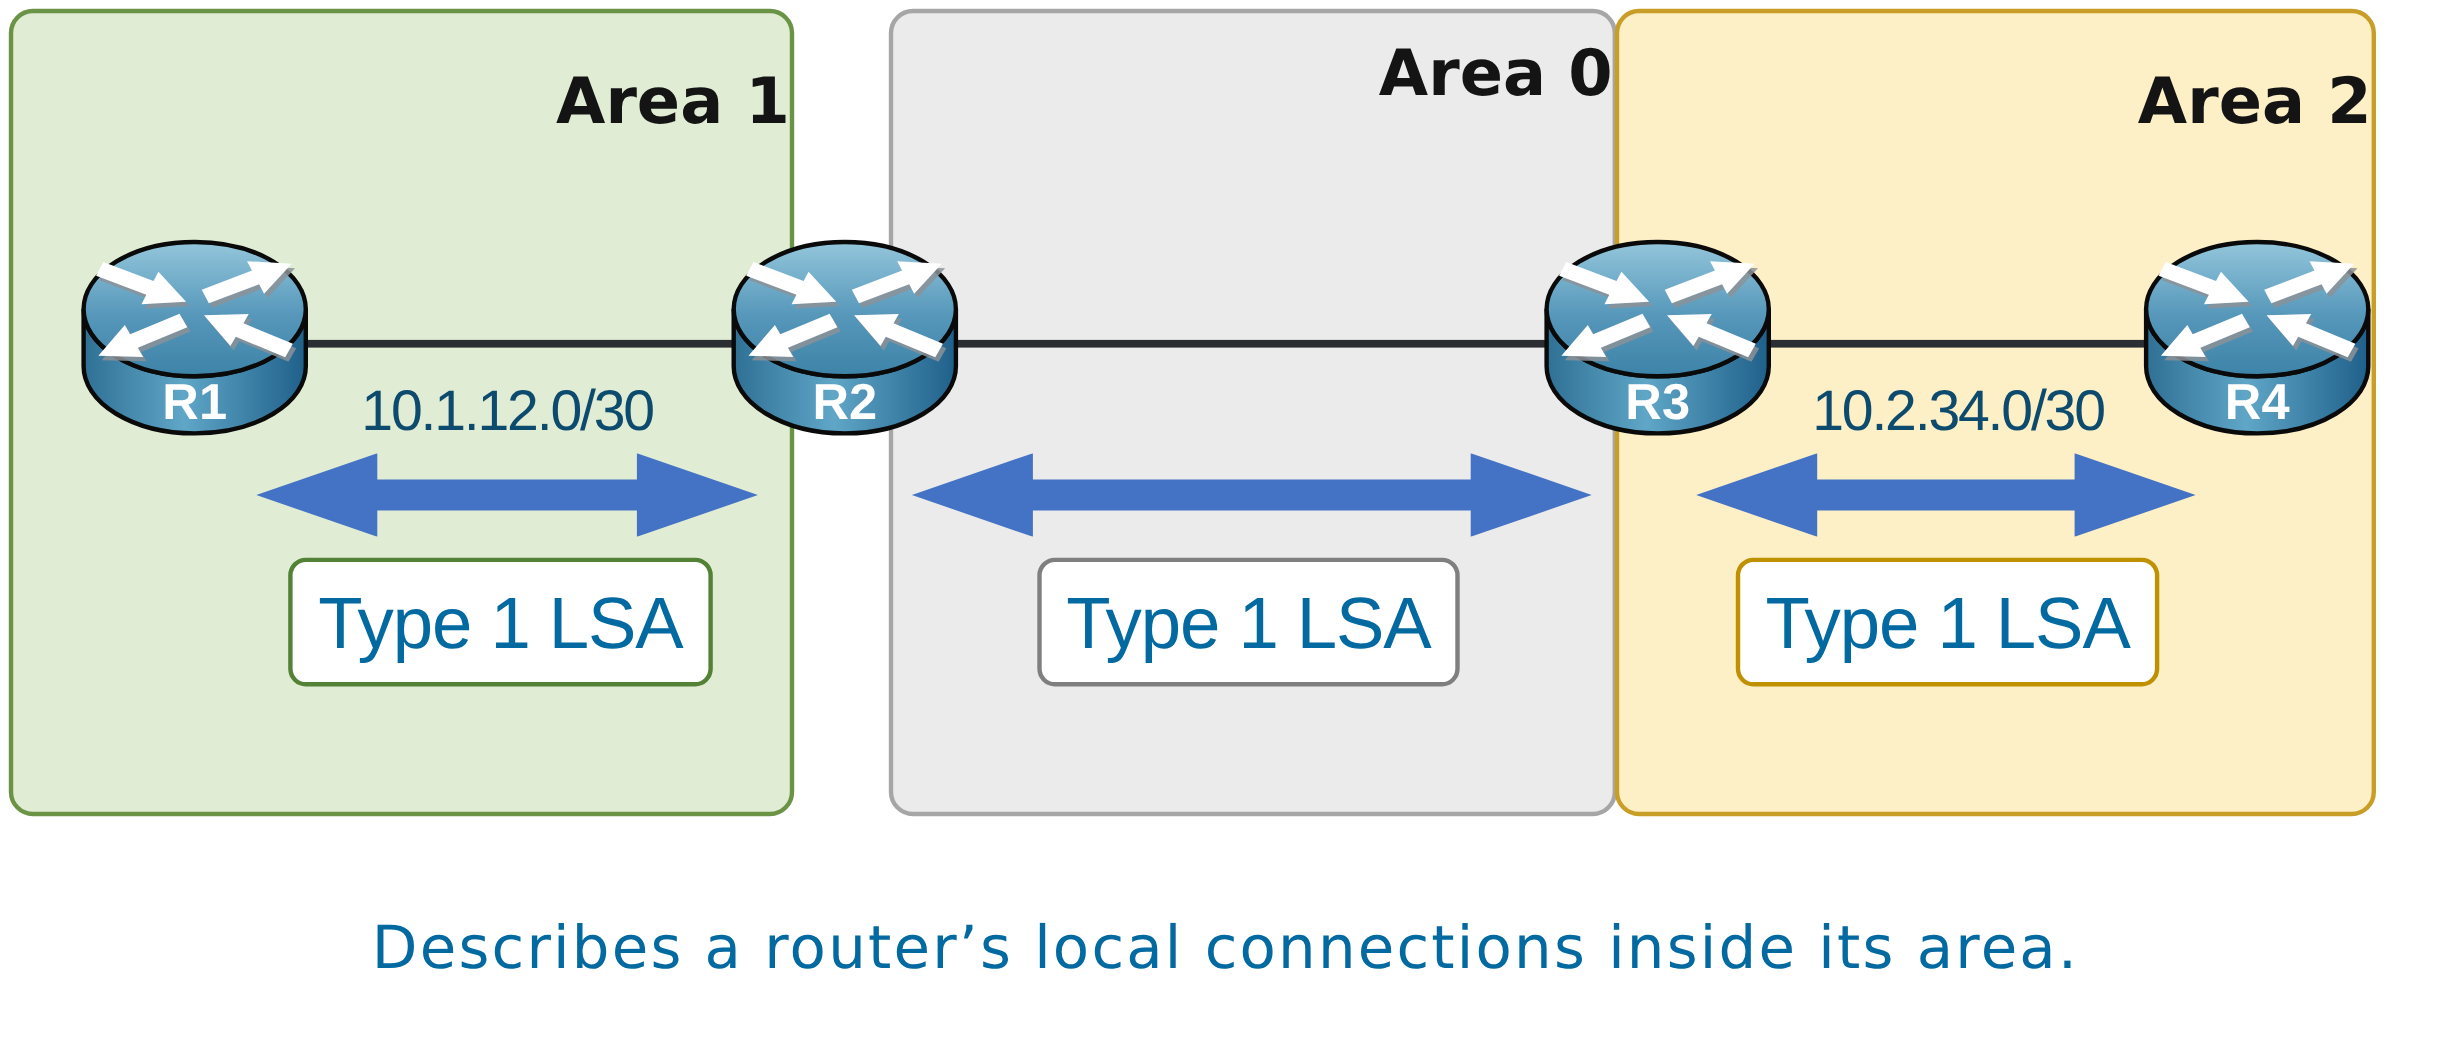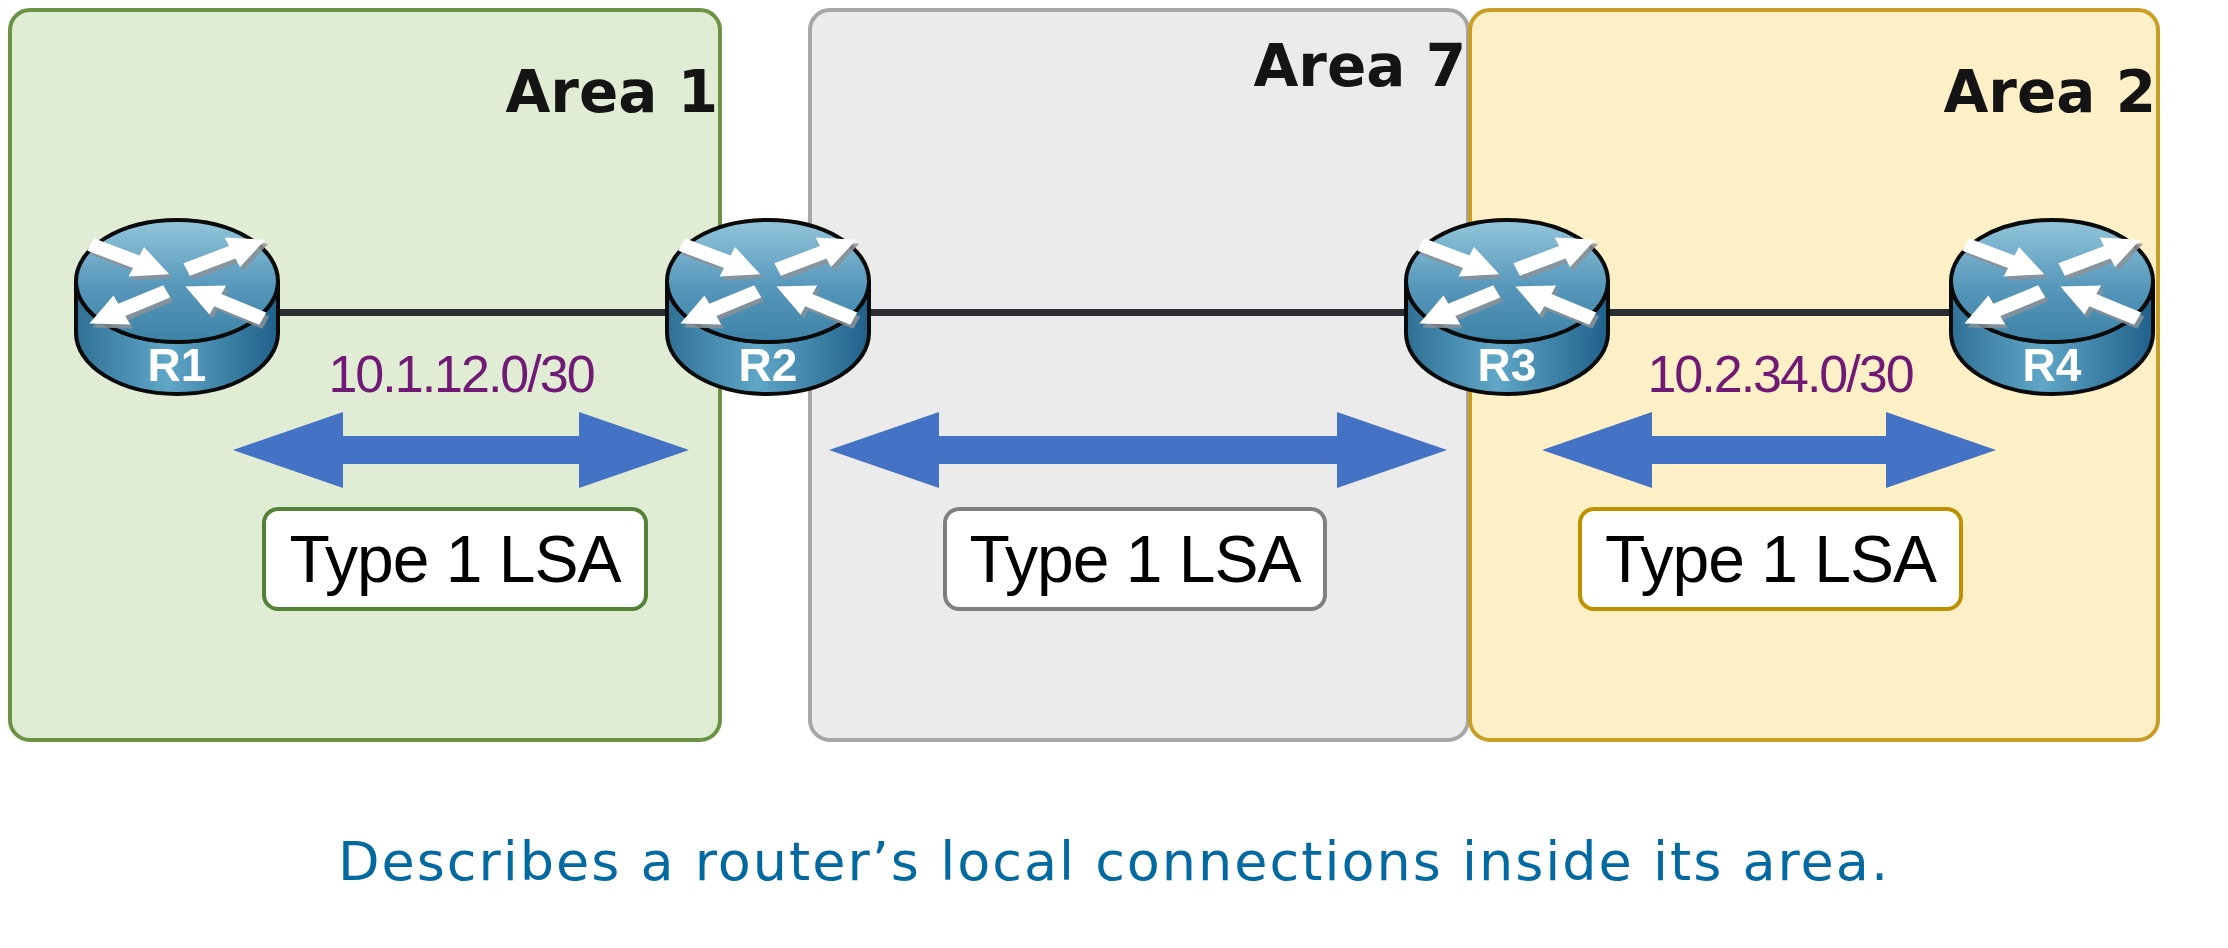--- a/index.html
+++ b/index.html
@@ -38,38 +38,38 @@
   .router-r3{left:1402px;}
   .router-r4{left:1947px;}
   .rlabel{
     font-family:"Liberation Sans",sans-serif;font-weight:700;font-size:46px;
     fill:#ffffff;text-anchor:middle;
   }
   
   .subnet{
     position:absolute;top:344px;transform:translateX(-50%);
     font-family:"Liberation Sans",sans-serif;
-    font-size:52px;letter-spacing:-2px;color:#701a75;white-space:nowrap;
+    font-size:52px;letter-spacing:-2px;color:#0c4a6e;white-space:nowrap;
   }
   .subnet-1{left:461px;}
   .subnet-2{left:1139px;}
   .subnet-3{left:1780px;}
   
   .dbl-arrow{position:absolute;top:412px;height:76px;}
   .dbl-arrow polygon{fill:var(--arrow-blue);}
   .arrow-1{left:233px;width:456px;}
   .arrow-2{left:829px;width:618px;}
   .arrow-3{left:1542px;width:454px;}
   
   .lsa-box{
-    position:absolute;top:507px;height:104px;box-sizing:border-box;
+    position:absolute;top:507px;height:117px;box-sizing:border-box;
     background:#ffffff;border:4px solid transparent;border-radius:16px;
     display:flex;align-items:center;justify-content:center;
     font-family:"Liberation Sans",sans-serif;
-    font-size:66px;letter-spacing:-1px;color:#000000;white-space:nowrap;
+    font-size:66px;letter-spacing:-1px;color:#0369a1;white-space:nowrap;
   }
   .lsa-1{left:262px;width:386px;border-color:var(--lsa1-border);}
   .lsa-2{left:943px;width:384px;border-color:var(--lsa0-border);}
   .lsa-3{left:1578px;width:385px;border-color:var(--lsa2-border);}
   
   .caption{
     position:absolute;left:0;top:830px;width:100%;text-align:center;
     font-size:54px;letter-spacing:2px;color:#0369a1;
   }
 </style>
@@ -107,21 +107,21 @@
           <use href="#arrw" transform="translate(153,88) scale(1,0.85) rotate(206)"></use>
         </g>
       </g>
     </defs>
   </svg>
 
   <div class="area area-1">
     <div class="area-title">Area 1</div>
   </div>
   <div class="area area-0">
-    <div class="area-title">Area 7</div>
+    <div class="area-title">Area 0</div>
   </div>
   <div class="area area-2">
     <div class="area-title">Area 2</div>
   </div>
 
   <div class="link-line"></div>
 
   <div class="subnet subnet-1">10.1.12.0/30</div>
   <div class="subnet subnet-3">10.2.34.0/30</div>
 

